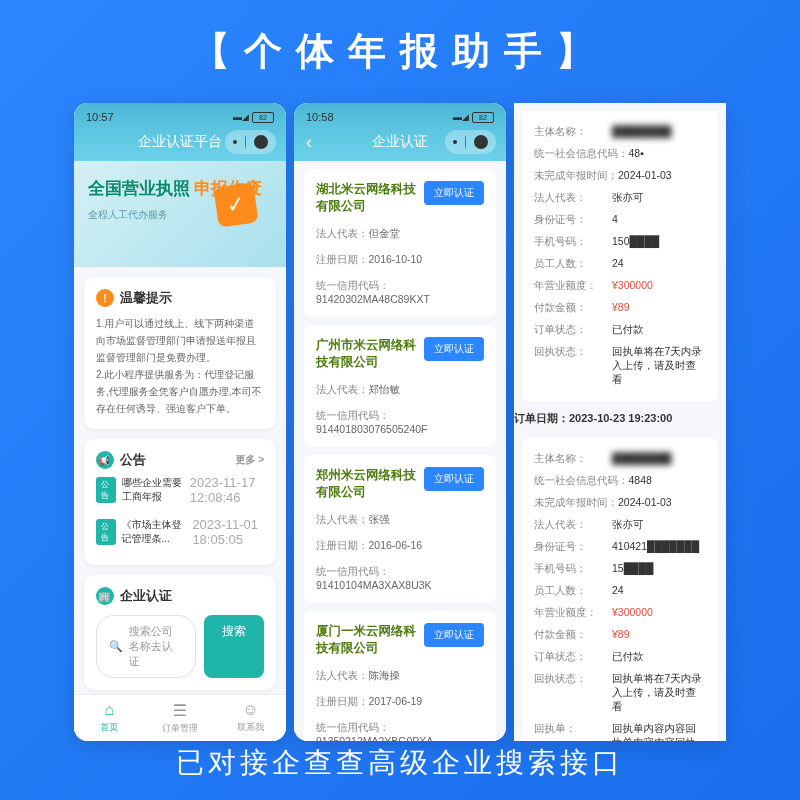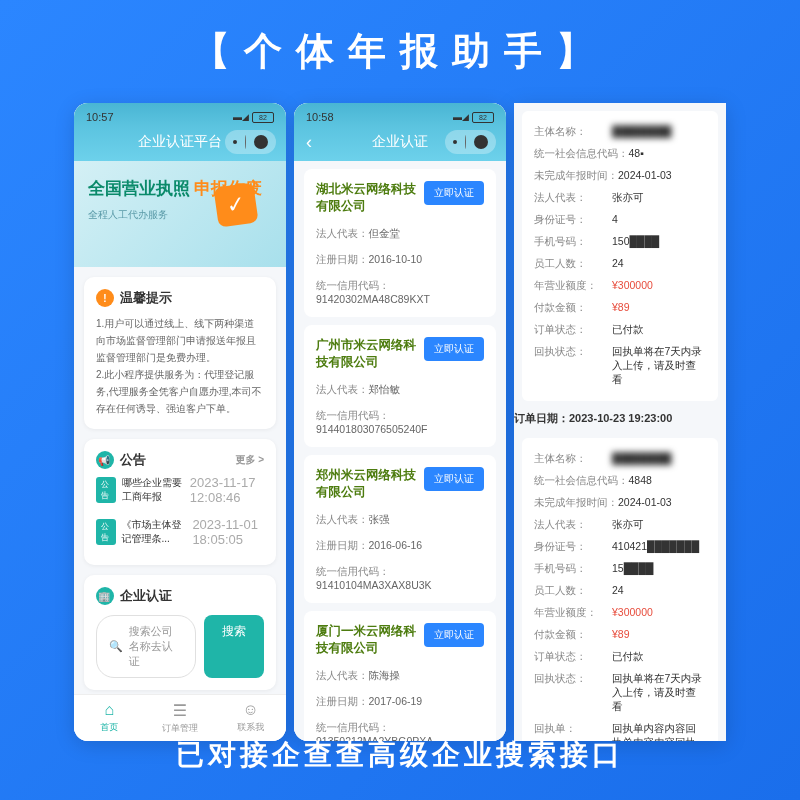--- a/index.html
+++ b/index.html
@@ -1,18 +1,18 @@
 <!DOCTYPE html>
 <html><head>
 <meta charset="utf-8">
 <style>
 *{margin:0;padding:0;box-sizing:border-box;font-family:-apple-system,"PingFang SC","Microsoft YaHei",sans-serif}
 body{width:800px;height:800px;background:linear-gradient(135deg,#2b86ff 0%,#1a6eeb 100%);overflow:hidden;position:relative}
 .banner-top{text-align:center;color:#fff;font-size:38px;font-weight:600;letter-spacing:14px;padding:26px 0 26px}
-.banner-bottom{position:absolute;bottom:8px;left:0;right:0;text-align:center;color:#fff;font-size:28px;font-weight:700;letter-spacing:4px;padding:18px 0}
+.banner-bottom{position:absolute;bottom:0;left:0;right:0;text-align:center;color:#fff;font-size:28px;font-weight:400;letter-spacing:4px;padding:18px 0}
 .phones{display:flex;gap:8px;padding:0 36px;justify-content:center}
 .phone{background:#fff;border-radius:14px;width:212px;height:638px;overflow:hidden;box-shadow:0 4px 20px rgba(0,0,0,.15);flex-shrink:0}
 .phone.narrow{border-radius:0}
 .status-bar{display:flex;justify-content:space-between;align-items:center;padding:8px 12px 4px;font-size:11px;background:linear-gradient(180deg,#49b5d4 0%,#5cc4e0 100%);color:#333}
 .status-icons{display:flex;align-items:center;gap:3px;font-size:9px}
 .battery{border:1px solid #333;width:22px;height:11px;border-radius:2px;display:inline-flex;align-items:center;padding:1px;font-size:7px;justify-content:center}
 .nav-bar{background:linear-gradient(180deg,#5cc4e0 0%,#6dd1eb 100%);padding:6px 12px 10px;display:flex;align-items:center;justify-content:center;position:relative;color:#fff;font-size:14px;font-weight:500}
 .nav-back{position:absolute;left:12px;font-size:18px}
 .nav-pill{position:absolute;right:10px;display:flex;align-items:center;background:rgba(255,255,255,.3);border-radius:14px;height:24px;padding:0 8px;gap:8px}
 .nav-pill span{width:4px;height:4px;background:#333;border-radius:50%}

